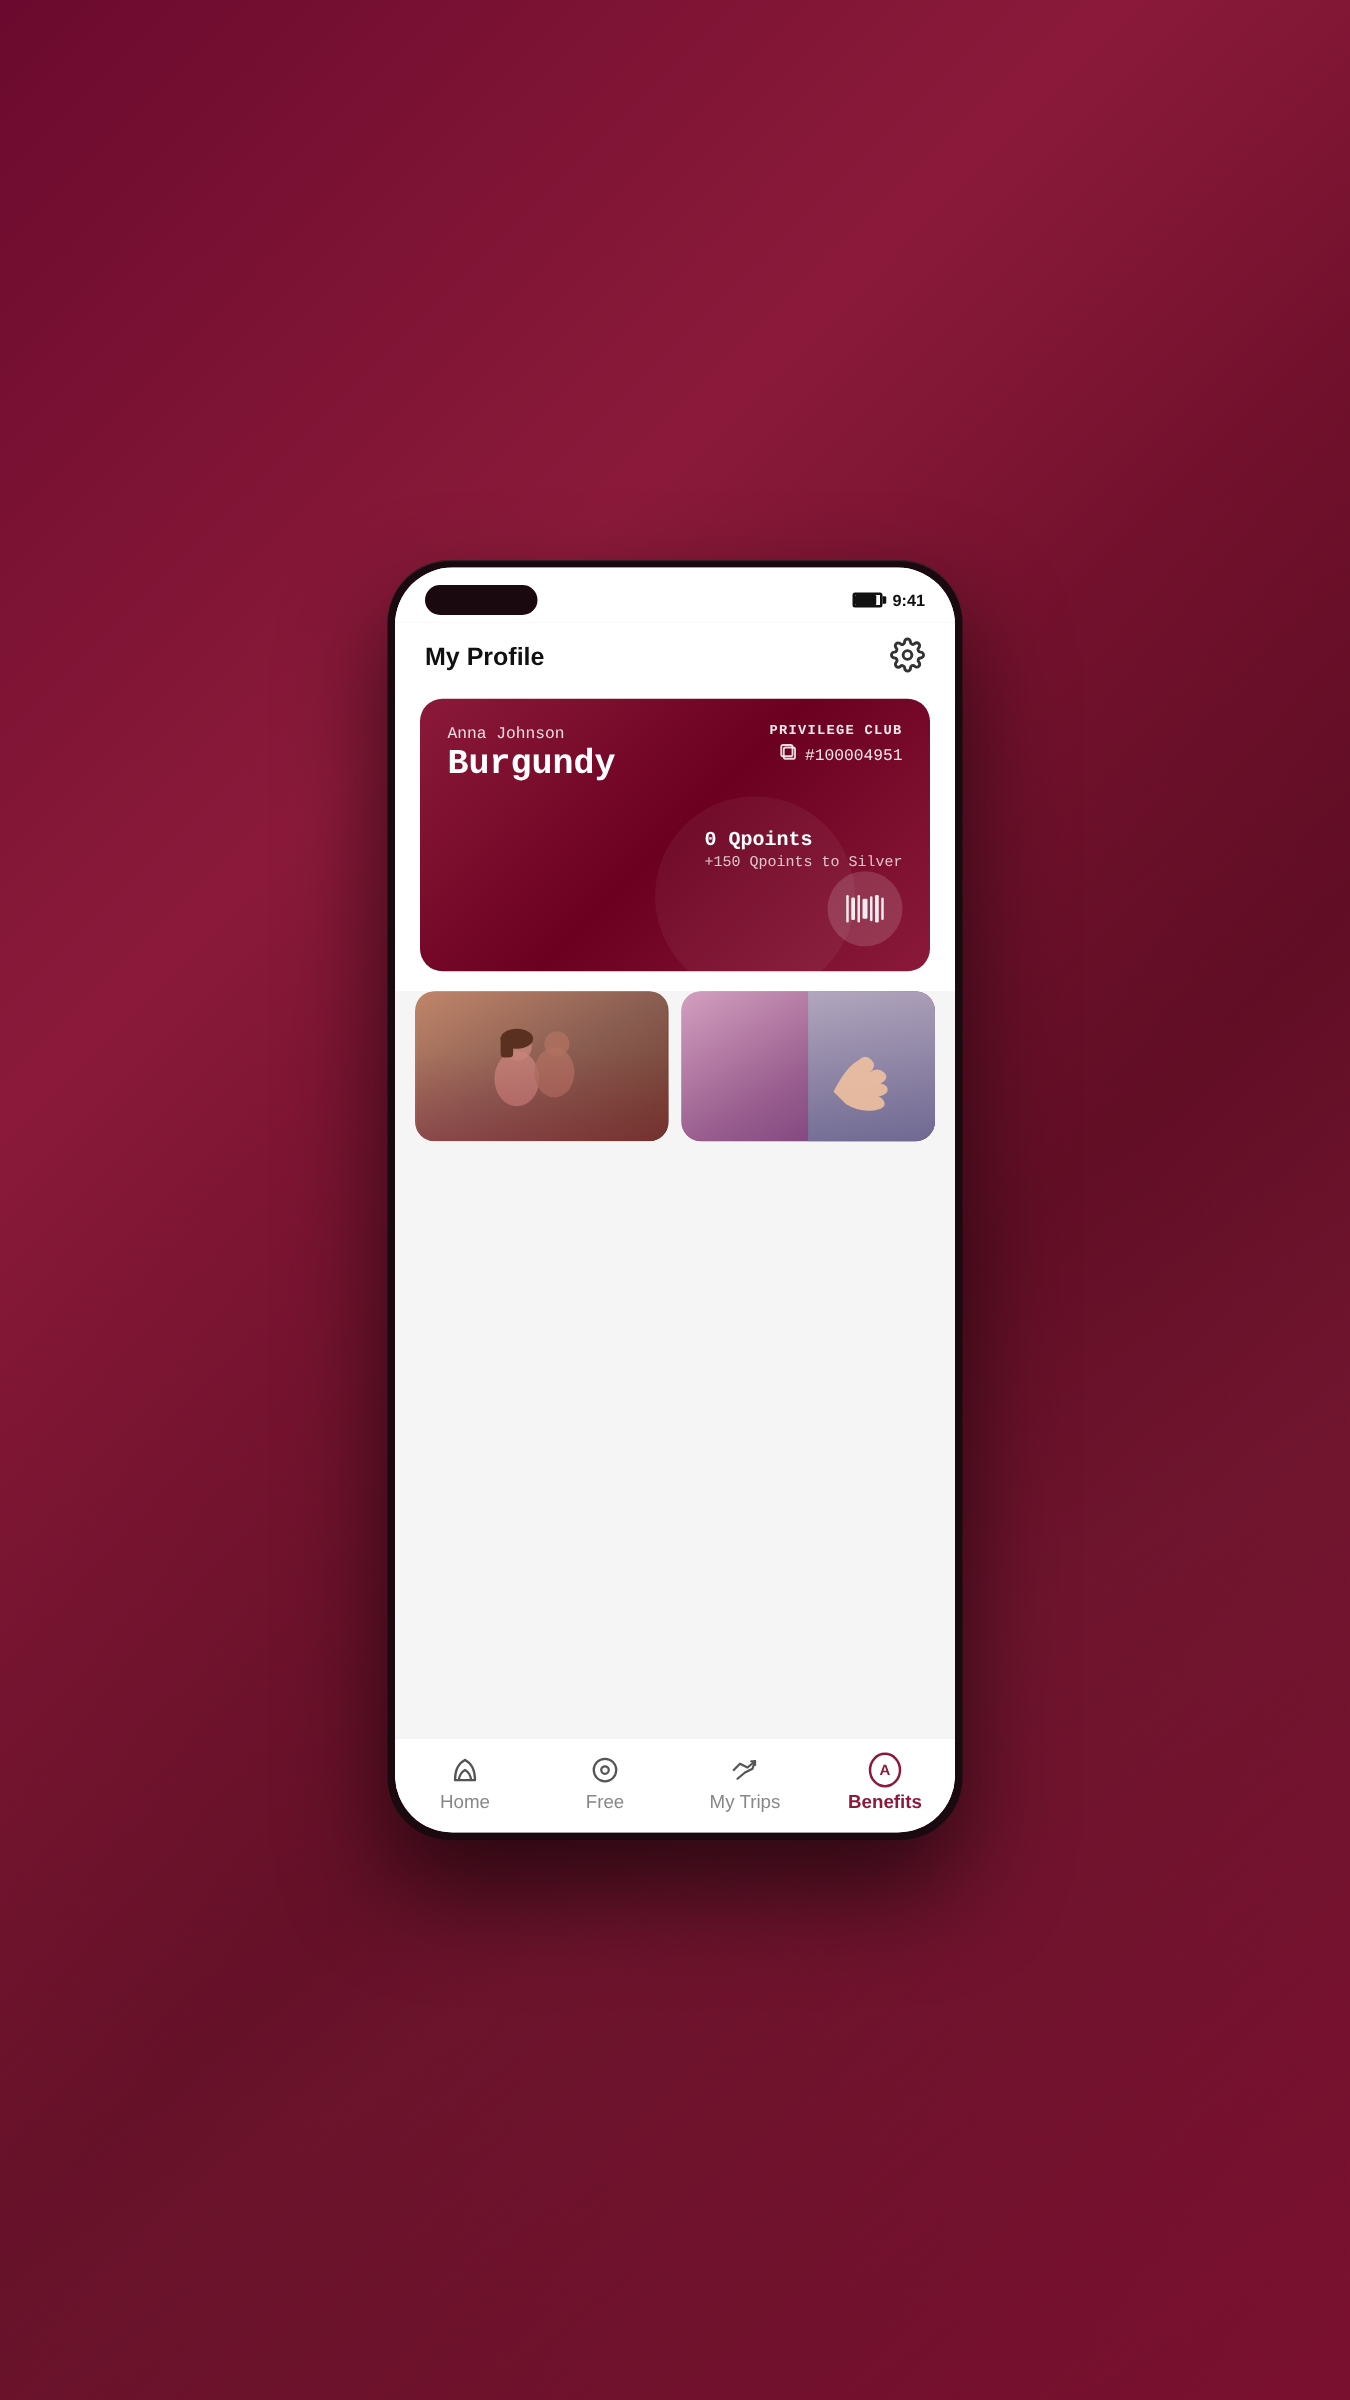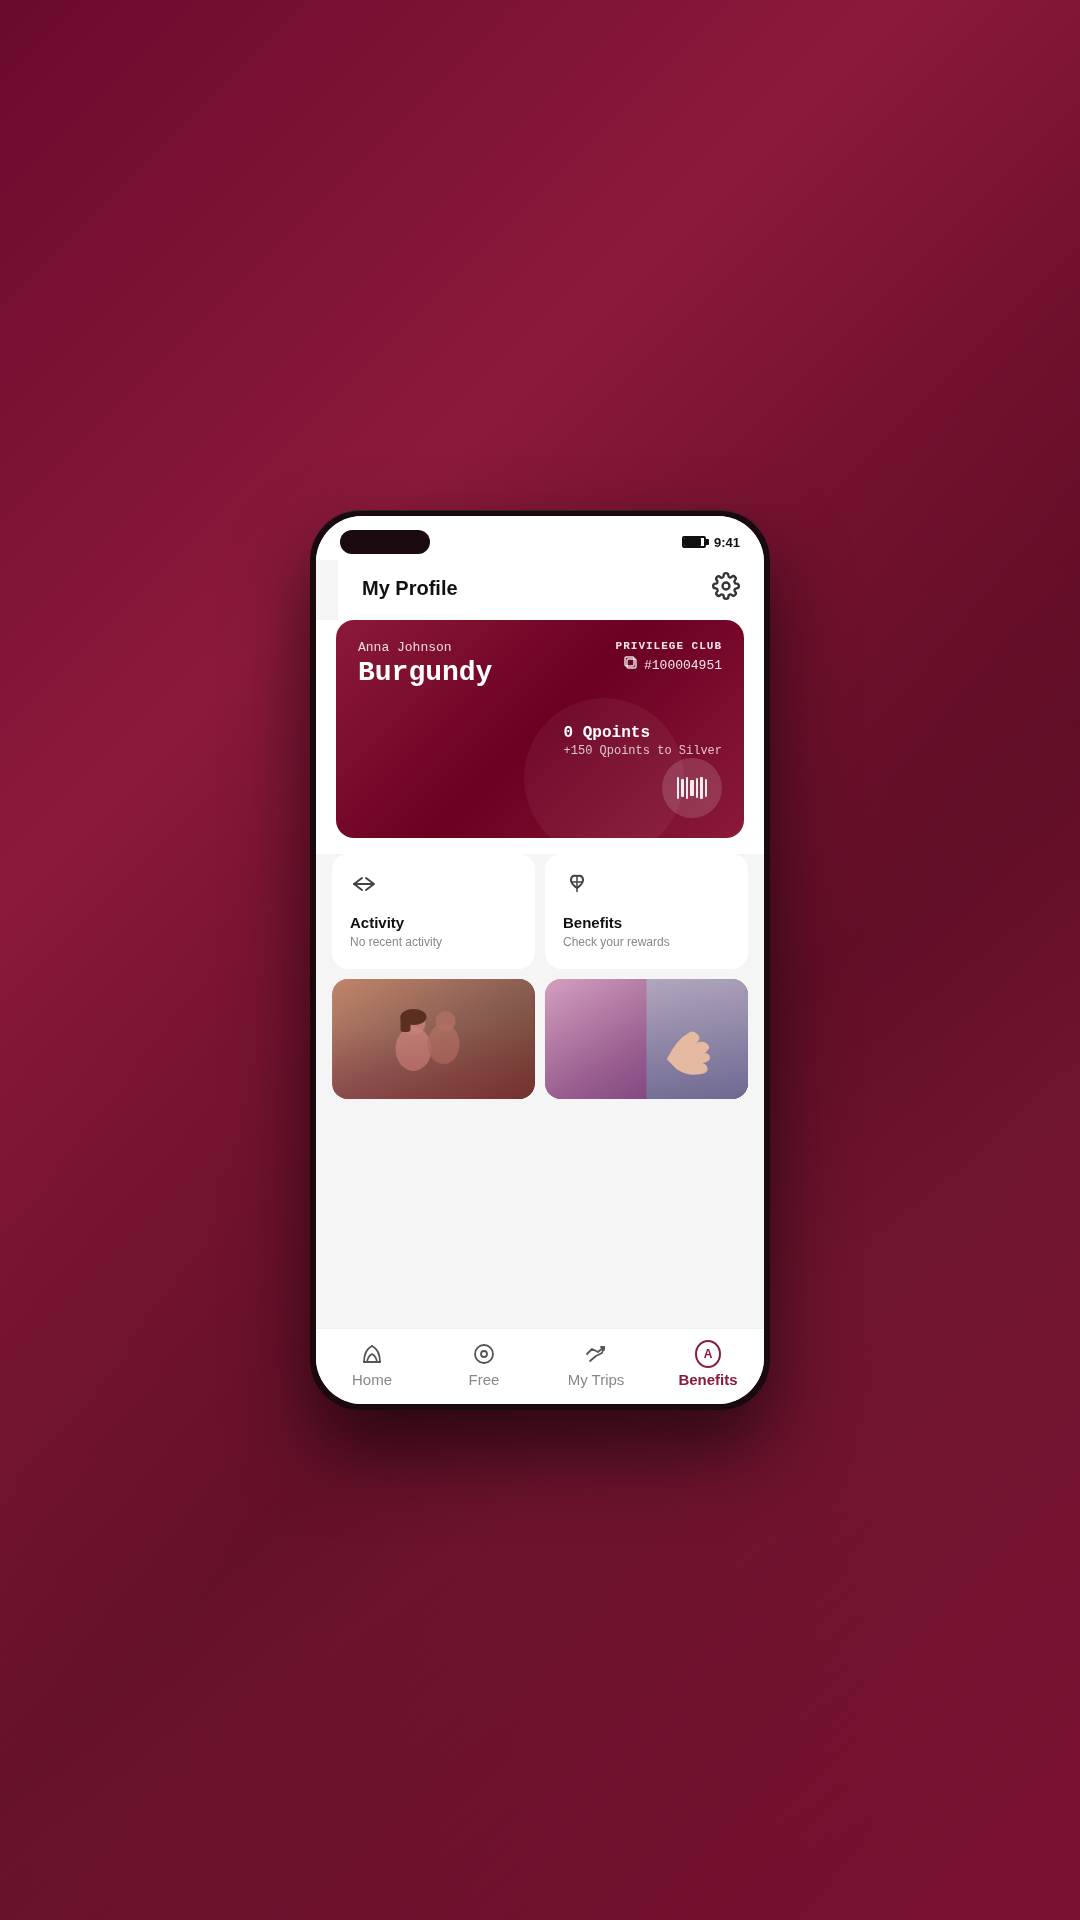--- a/index.html
+++ b/index.html
@@ -20,21 +20,21 @@
       content: '';
       position: absolute;
       top: 0; right: 0; bottom: 0; left: 0;
       background:
         linear-gradient(145deg, transparent 40%, rgba(180, 80, 100, 0.15) 70%, transparent 100%);
       pointer-events: none;
     }
 
     .phone-wrapper {
       width: 460px;
-      height: 900px;
+      height: 1024px;
       background: #1a0a10;
       border-radius: 50px;
       padding: 6px;
       box-shadow:
         0 40px 80px rgba(0,0,0,0.6),
         inset 0 1px 0 rgba(255,255,255,0.1);
       position: relative;
     }
 
     .phone-inner {
@@ -108,21 +108,20 @@
       overflow-x: hidden;
     }
 
     
     .header {
       background: #fff;
       padding: 12px 24px 16px;
       display: flex;
       align-items: center;
       justify-content: space-between;
-      margin-left: 22px;
     }
 
     .header-title {
       font-size: 20px;
       font-weight: 700;
       color: #111;
     }
 
     .gear-icon {
       width: 28px;
@@ -499,43 +498,20 @@
                 <span style="width:2px; height:20px;"></span>
                 <span style="width:3px; height:22px;"></span>
                 <span style="width:2px; height:18px;"></span>
               </div>
             </div>
           </div>
         </div>
       </div>
 
 
-      <div class="grid-section">
-        <div class="grid-card">
-          <div class="grid-icon">
-            <svg width="28" height="24" viewBox="0 0 28 24" fill="none">
-              <path d="M4 12h20M16 6l8 6-8 6" stroke="#444" stroke-width="2" stroke-linecap="round" stroke-linejoin="round"></path>
-              <path d="M12 6L4 12l8 6" stroke="#444" stroke-width="2" stroke-linecap="round" stroke-linejoin="round"></path>
-            </svg>
-          </div>
-          <div class="grid-title">Activity</div>
-          <div class="grid-subtitle">No recent activity</div>
-        </div>
-        <div class="grid-card">
-          <div class="grid-icon">
-            <svg width="28" height="24" viewBox="0 0 28 24" fill="none">
-              <path d="M14 4C14 4 8 2 8 8c0 4 6 8 6 8s6-4 6-8c0-6-6-4-6-4z" stroke="#444" stroke-width="2" fill="none" stroke-linejoin="round"></path>
-              <path d="M14 4v16" stroke="#444" stroke-width="1.5"></path>
-              <path d="M8 10h12" stroke="#444" stroke-width="1.5"></path>
-            </svg>
-          </div>
-          <div class="grid-title">Benefits</div>
-          <div class="grid-subtitle">Check your rewards</div>
-        </div>
-      </div>
 
       <div class="images-section">
         <div class="image-card">
           <div class="image-placeholder-1">
 
             <svg viewBox="0 0 200 120" style="position:absolute;bottom:0;left:0;width:100%;height:100%" preserveAspectRatio="xMidYMax meet">
 
               <rect width="200" height="120" fill="url(#warm1)"></rect>
               <defs>
                 <linearGradient id="warm1" x1="0%" y1="0%" x2="100%" y2="100%">

